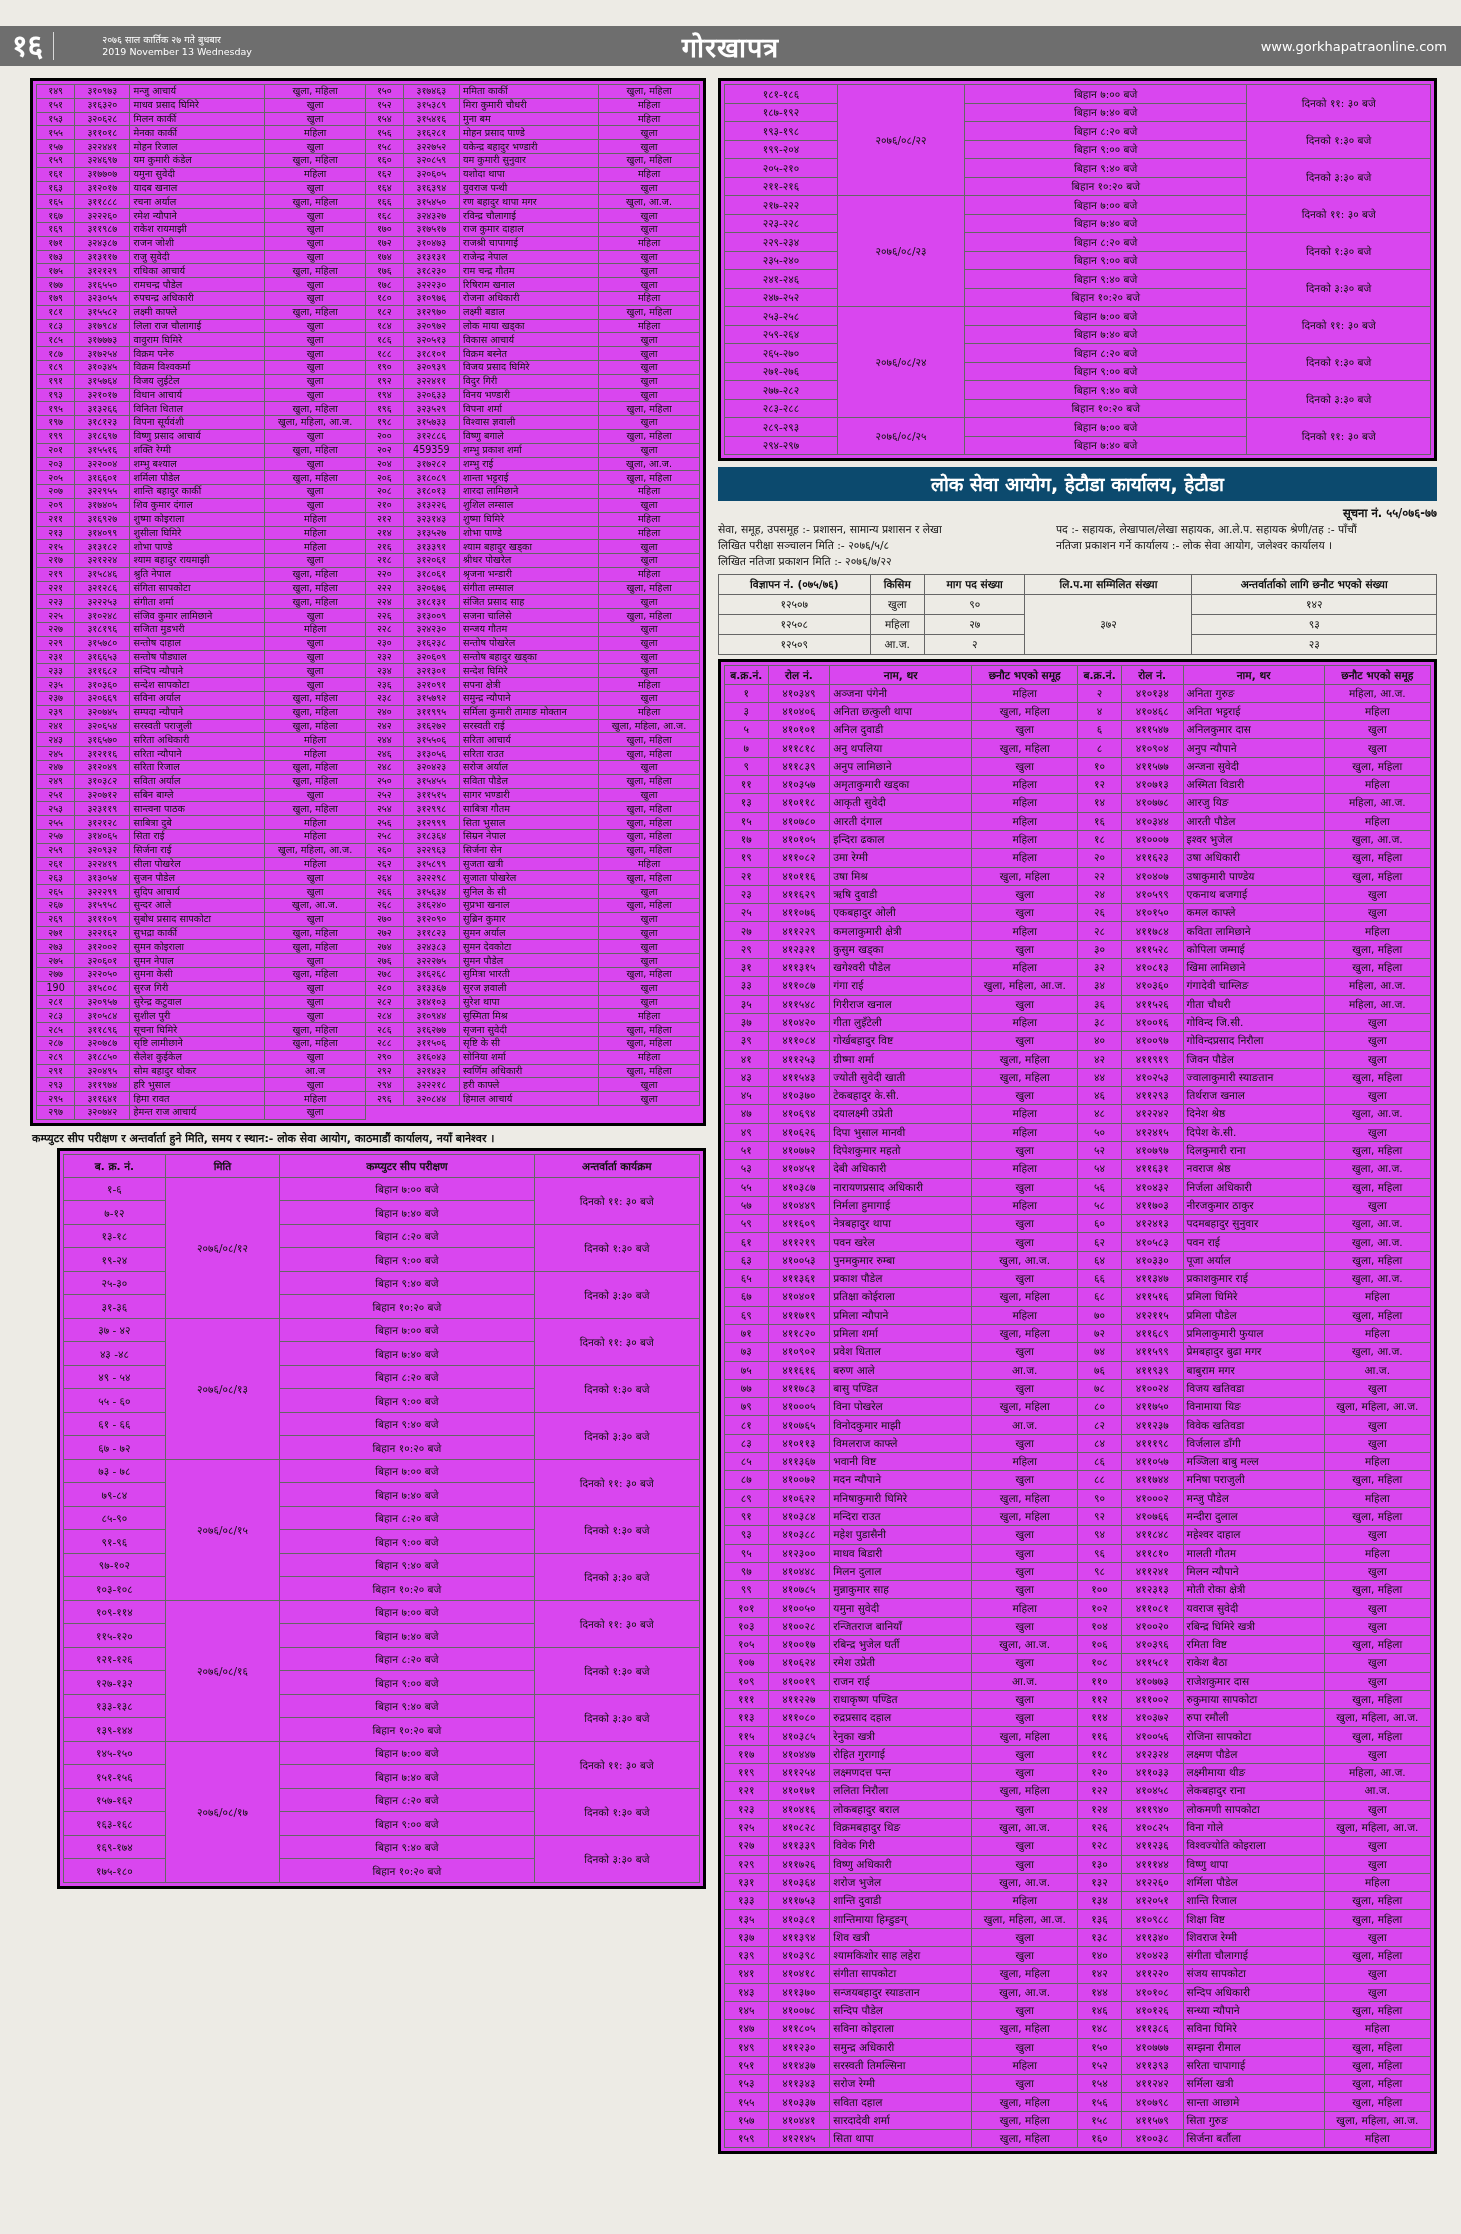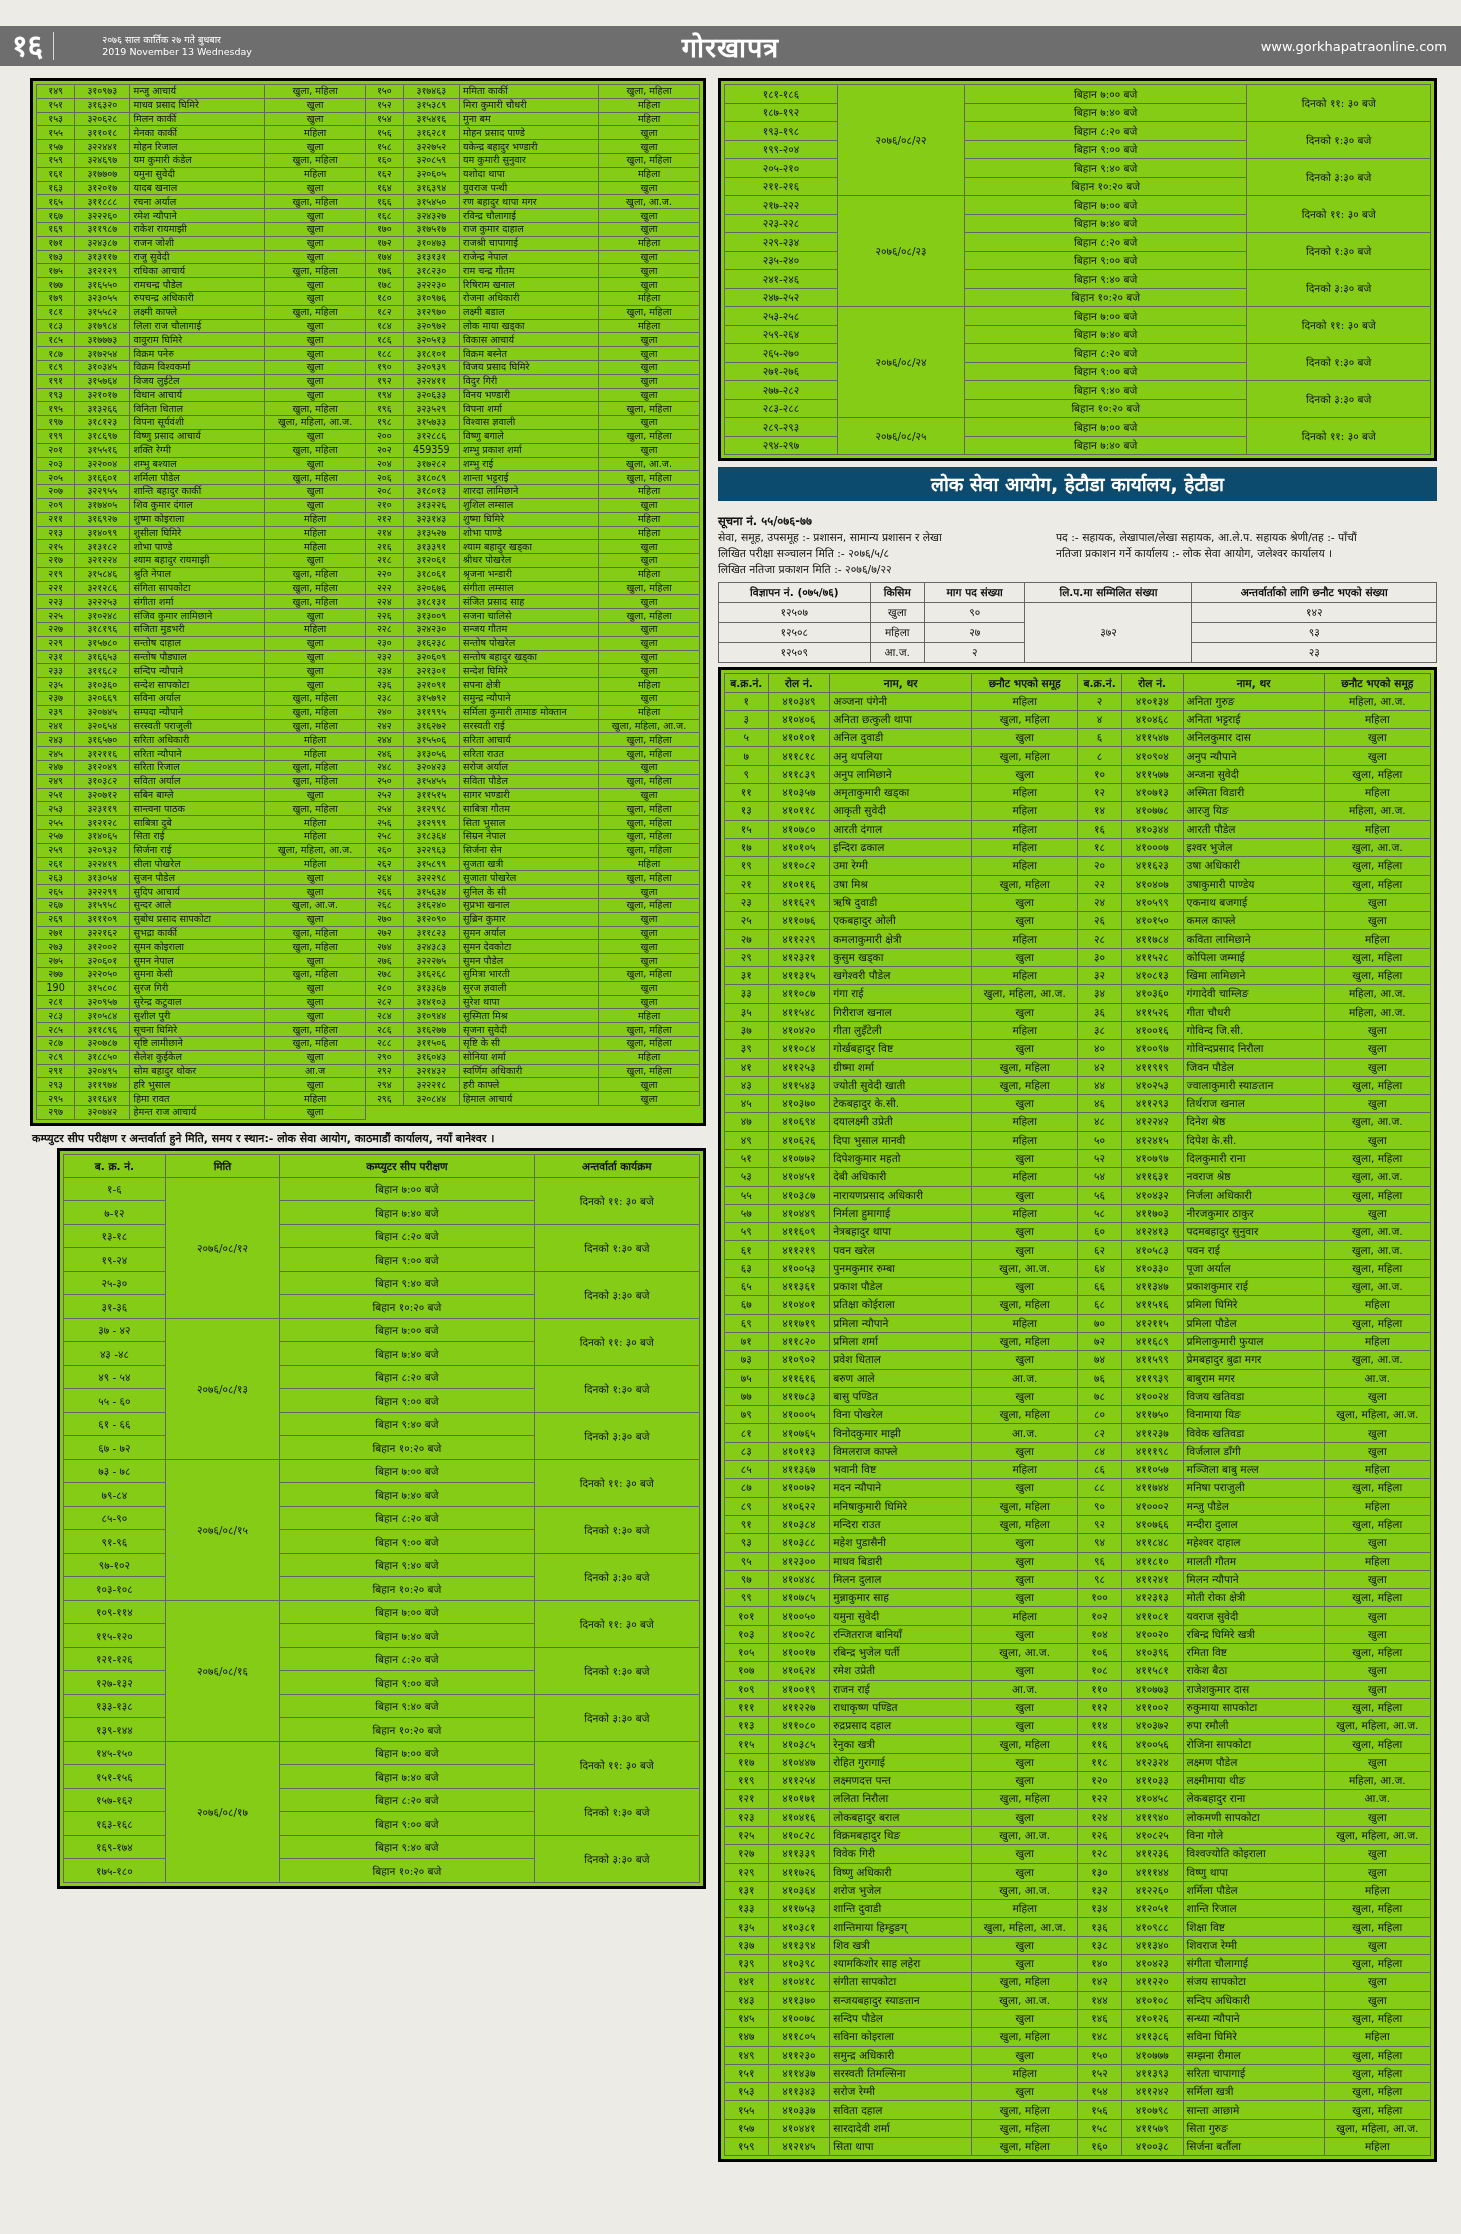--- a/index.html
+++ b/index.html
@@ -24,21 +24,21 @@
     font-size:27px;font-weight:bold;letter-spacing:1px;
   }
   .masthead .site{position:absolute;right:14px;font-size:13px;}
   
   .content{position:absolute;top:78px;left:30px;right:24px;display:flex;gap:12px;}
   .col-left{width:676px;flex:none;}
   .col-right{flex:1;min-width:0;}
   
   table{border-collapse:collapse;width:100%;}
   td,th{border:1px solid #666;padding:0 3px;vertical-align:middle;}
-  .heavy{border:3px solid #000;background:#84cc16;}
+  .heavy{border:3px solid #000;background:#d946ef;}
   
   .names-l{font-size:9.6px;}
   .names-l td{height:12.8px;line-height:1.05;white-space:nowrap;overflow:hidden;}
   .names-l td.sn{width:34px;text-align:center;}
   .names-l td.roll{width:52px;text-align:center;}
   .names-l td.nm{width:138px;text-align:left;}
   .names-l td.grp{width:98px;text-align:center;}
   
   .names-r{font-size:10.6px;}
   .names-r td{height:17.3px;line-height:1.05;white-space:nowrap;overflow:hidden;}
@@ -55,21 +55,21 @@
   .sched-r td{height:17.5px;}
   .sched .c-range{width:16%;}
   .sched .c-date{width:18%;}
   .sched .c-time{width:40%;}
   .note-line{font-size:11px;font-weight:bold;margin:4px 0 3px 2px;}
   
   .banner{
     margin-top:6px;background:#0c4a6e;color:#fff;text-align:center;
     font-size:19px;font-weight:bold;padding:4px 0;
   }
-  .notice-no{text-align:left;font-weight:bold;font-size:11.5px;margin:12px 0 2px;}
+  .notice-no{text-align:right;font-weight:bold;font-size:11.5px;margin:4px 0 2px;}
   .meta{display:flex;font-size:10.8px;line-height:1.5;margin-bottom:3px;}
   .meta .m-left{width:47%;}
   .meta .m-right{flex:1;}
   .summary{font-size:10.6px;margin-bottom:4px;}
   .summary th,.summary td{height:19px;text-align:center;}
 </style>
 </head>
 <body>
 
 <div class="masthead">

